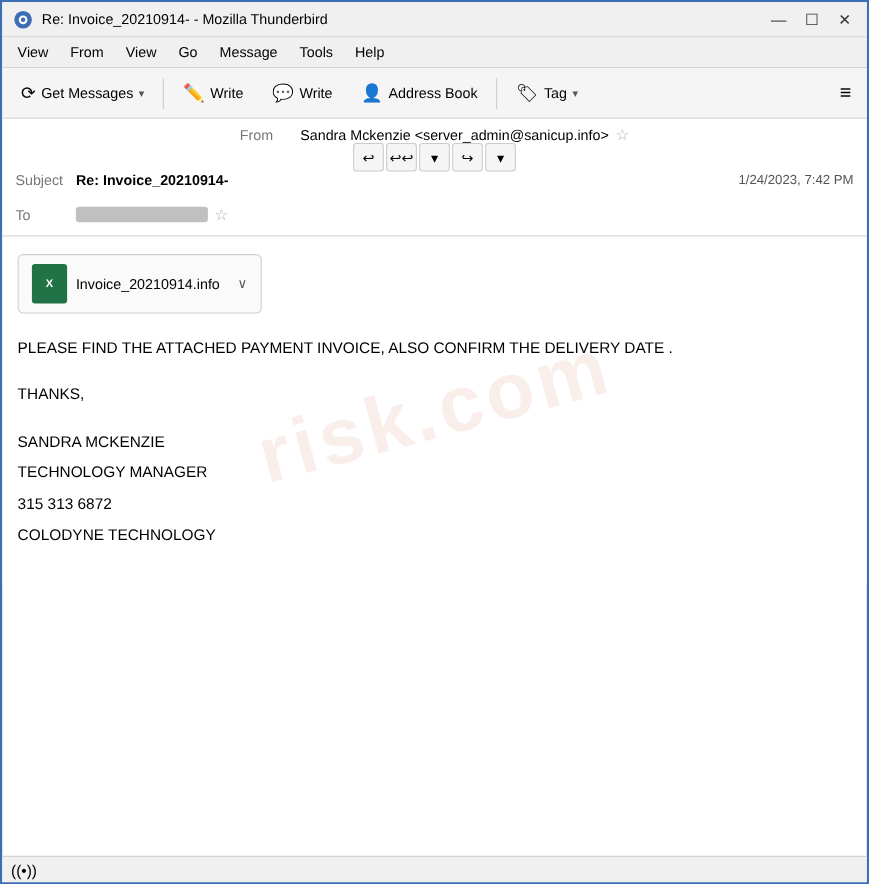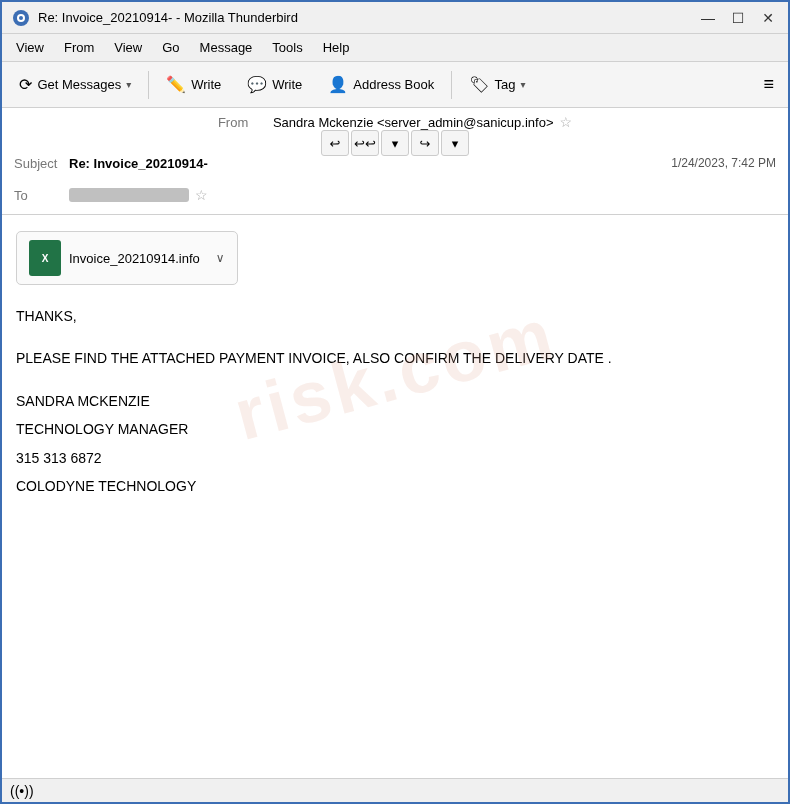--- a/index.html
+++ b/index.html
@@ -398,25 +398,25 @@
       <div class="attachment-box">
         <div class="excel-icon">
           <span class="excel-icon-inner">X</span>
         </div>
         <span class="attachment-name">Invoice_20210914.info</span>
         <span class="attachment-chevron">∨</span>
       </div>
     </div>
 
     <div class="body-text">
+      <span>PLEASE FIND THE ATTACHED PAYMENT INVOICE, ALSO CONFIRM THE DELIVERY DATE .</span>
+    </div>
+
+    <div class="body-text">
       <span>THANKS,</span>
-    </div>
-
-    <div class="body-text">
-      <span>PLEASE FIND THE ATTACHED PAYMENT INVOICE, ALSO CONFIRM THE DELIVERY DATE .</span>
     </div>
 
     <div class="body-text" style="">
       <div class="body-section">SANDRA MCKENZIE</div>
       <div class="body-section">TECHNOLOGY MANAGER</div>
       <div class="body-section">315 313 6872</div>
       <div class="body-section">COLODYNE TECHNOLOGY</div>
     </div>
   </div>
 </div>

